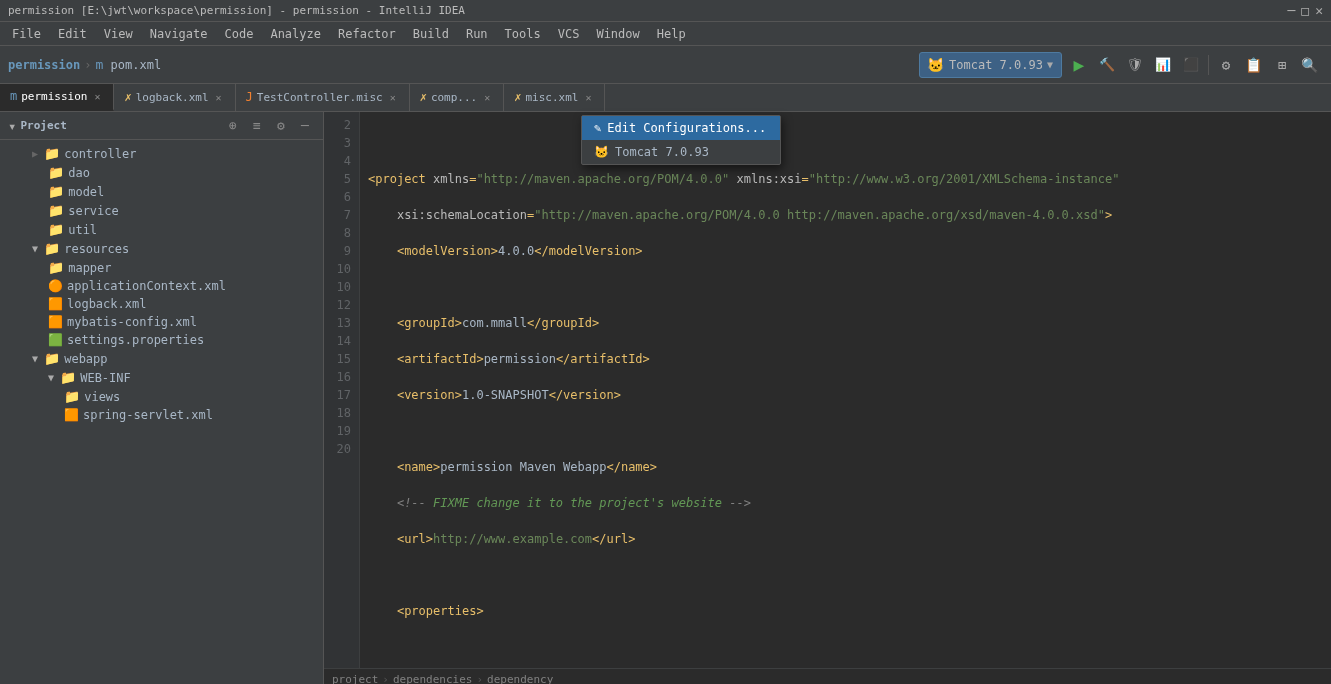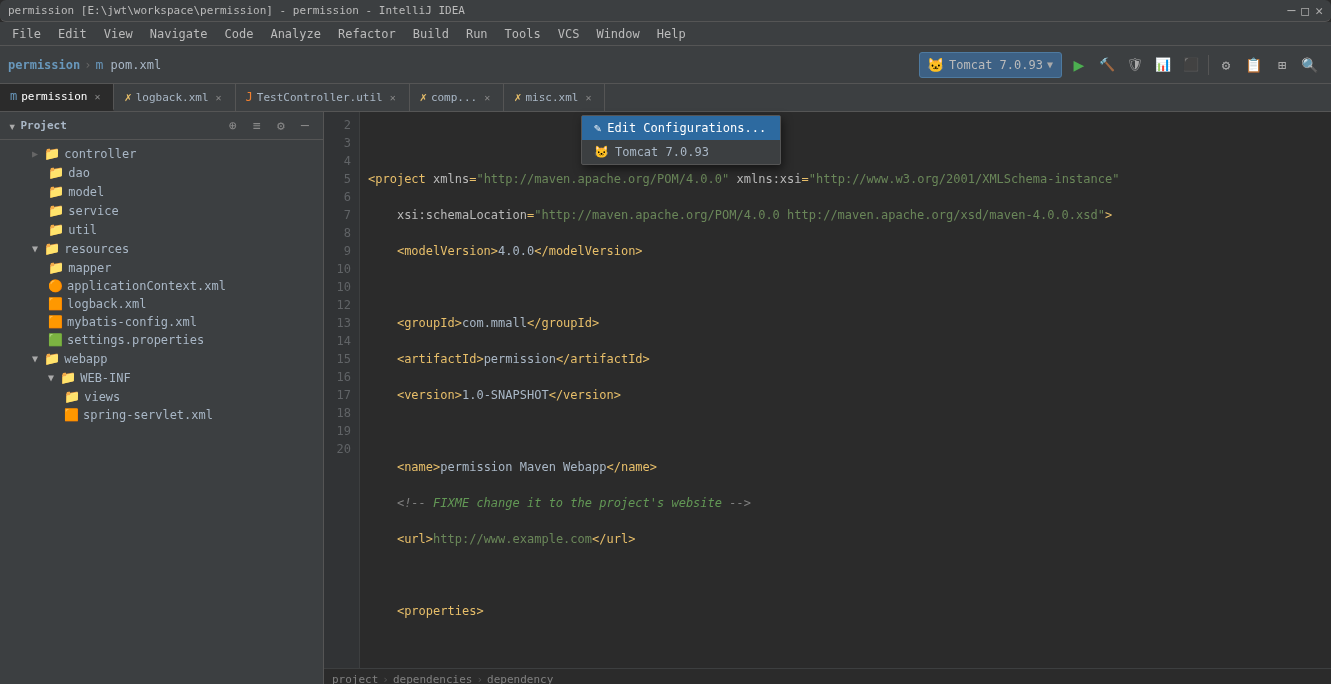--- a/index.html
+++ b/index.html
@@ -17,21 +17,20 @@
     #title-bar {
       background: #3c3f41;
       height: 22px;
       display: flex;
       align-items: center;
       padding: 0 8px;
       font-size: 11px;
       color: #bbbbbb;
       border-bottom: 1px solid #555;
       justify-content: space-between;
-      border-radius: 6px;
     }
     #title-bar-controls {
       display: flex;
       gap: 6px;
     }
     #title-bar-controls span {
       font-size: 13px;
       cursor: pointer;
       color: #aaa;
     }
@@ -399,21 +398,21 @@
       <span>permission</span>
       <span class="tab-close">✕</span>
     </div>
     <div class="tab">
       <span class="tab-icon" style="color:#e8bf6a">✗</span>
       <span>logback.xml</span>
       <span class="tab-close">✕</span>
     </div>
     <div class="tab">
       <span class="tab-icon" style="color:#f08030">J</span>
-      <span>TestController.util</span>
+      <span>TestController.misc</span>
       <span class="tab-close">✕</span>
     </div>
     <div class="tab">
       <span class="tab-icon" style="color:#e8bf6a">✗</span>
       <span>comp...</span>
       <span class="tab-close">✕</span>
     </div>
     <div class="tab">
       <span class="tab-icon" style="color:#e8bf6a">✗</span>
       <span>misc.xml</span>

